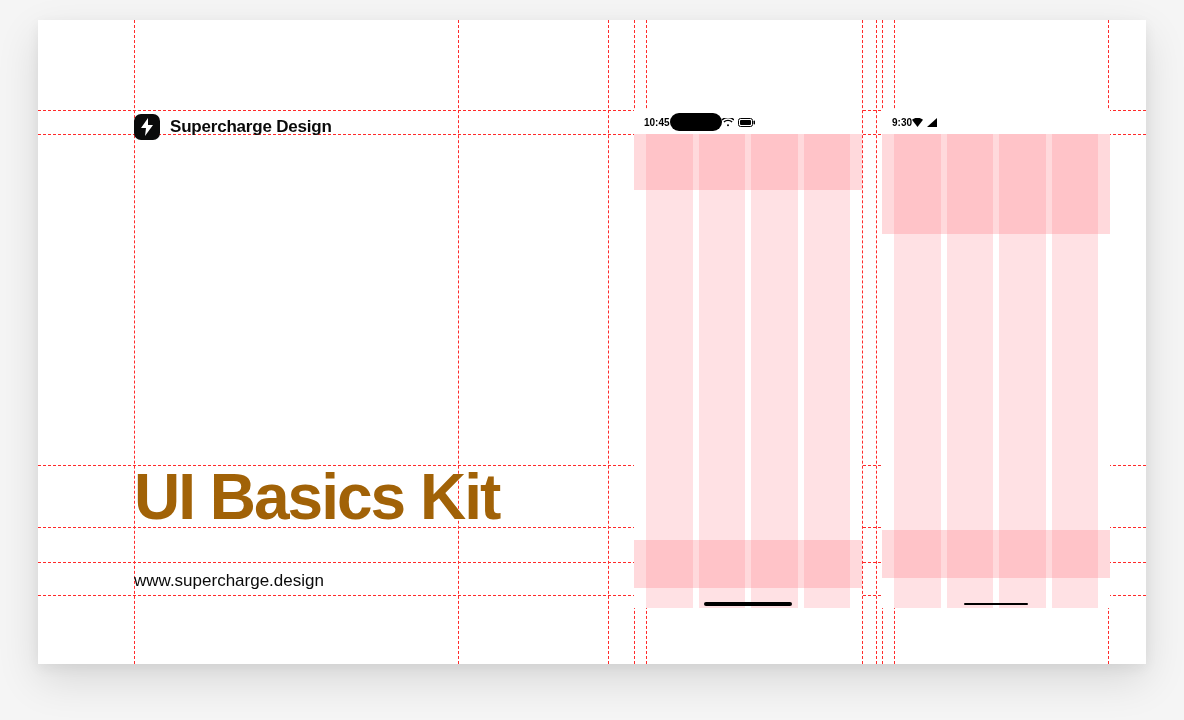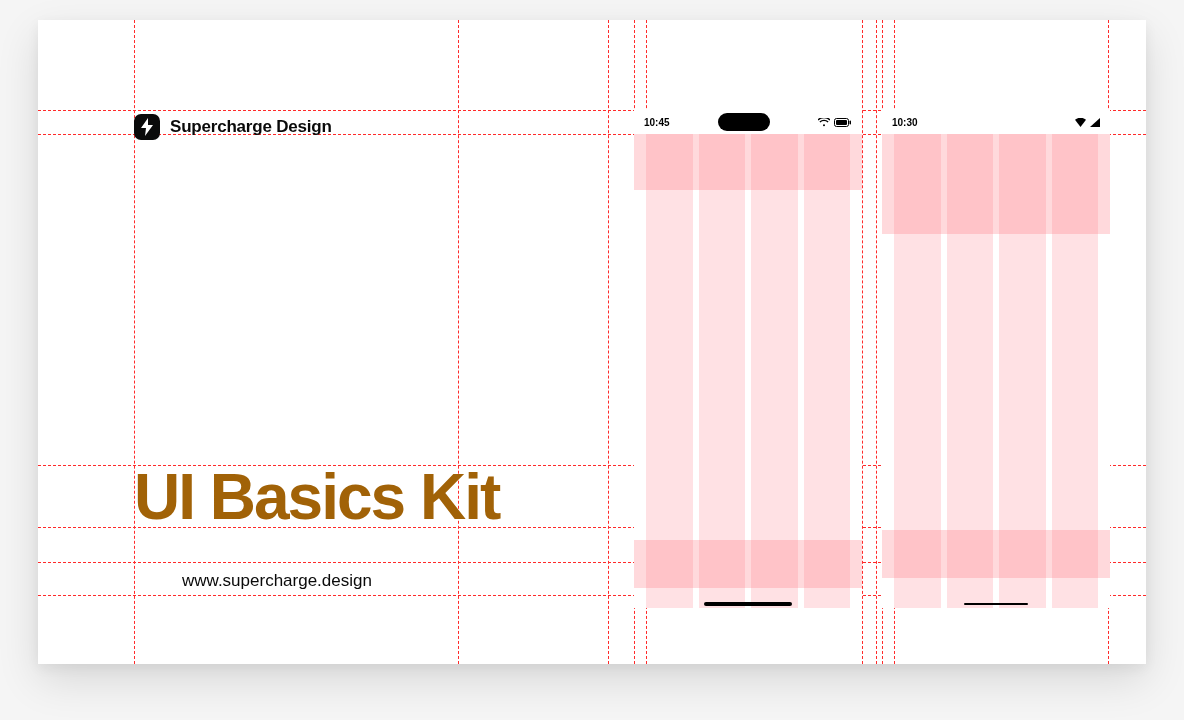--- a/index.html
+++ b/index.html
@@ -51,35 +51,34 @@
     font-size: 64px;
     letter-spacing: -2px;
     color: #a16207;
   }
   .url {
     position: absolute;
     left: 96px; top: 551px;
     font-size: 17px;
     font-weight: 500;
     color: #0a0a0a;
-    margin-left: 48px;
   }
 
   .phone {
     position: absolute;
     top: 90px;
     height: 498px;
     background: #fff;
   }
   .phone-ios { left: 596px; width: 228px; }
   .phone-android { left: 844px; width: 228px; }
 
   .status-bar {
     position: absolute; left:0; top:0; width:100%; height:24px;
-    display:flex; align-items:center; justify-content:space-between;
+    display:flex; align-items:center; 
     padding: 0 10px;
     font-size: 10px; font-weight:700;
   }
   .status-right { display:flex; align-items:center; gap:4px; }
   .dynamic-island {
     width: 52px; height: 18px; background:#000; border-radius: 10px;
   }
   .wifi-icon svg, .battery-icon svg, .signal-icon svg { display:block; }
 
   .grid-overlay {
@@ -164,21 +163,21 @@
       <div class="grid-col"></div>
       <div class="grid-col"></div>
       <div class="grid-col"></div>
       <div class="grid-col"></div>
     </div>
     <div class="home-indicator"></div>
   </div>
 
   <div class="phone phone-android">
     <div class="status-bar">
-      <span>10:30</span>
+      <span>9:30</span>
       <div></div>
       <div class="status-right">
         <span class="wifi-icon">
           <svg width="11" height="9" viewBox="0 0 11 9">
               <path d="M5.5 9 L11 1.8 A9 9 0 000 1.8 Z" fill="#000"></path>
             </svg>
         </span>
         <span class="signal-icon">
           <svg width="10" height="9" viewBox="0 0 10 9">
               <path d="M0 9 L10 9 L10 0 Z" fill="#000"></path>

